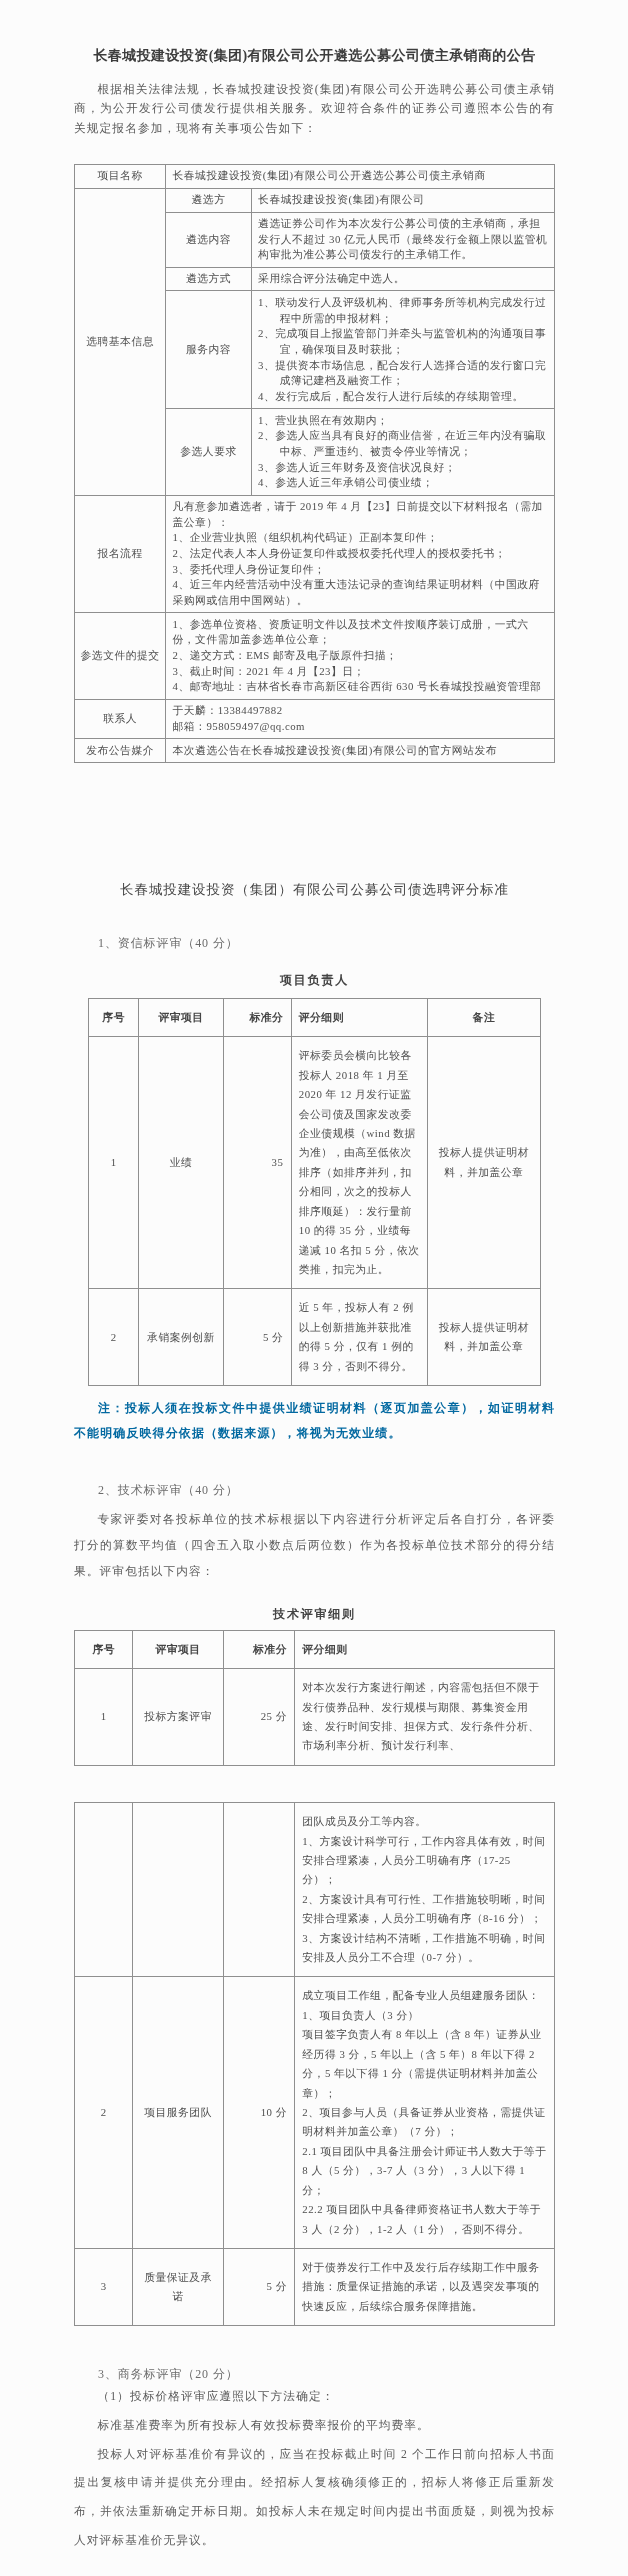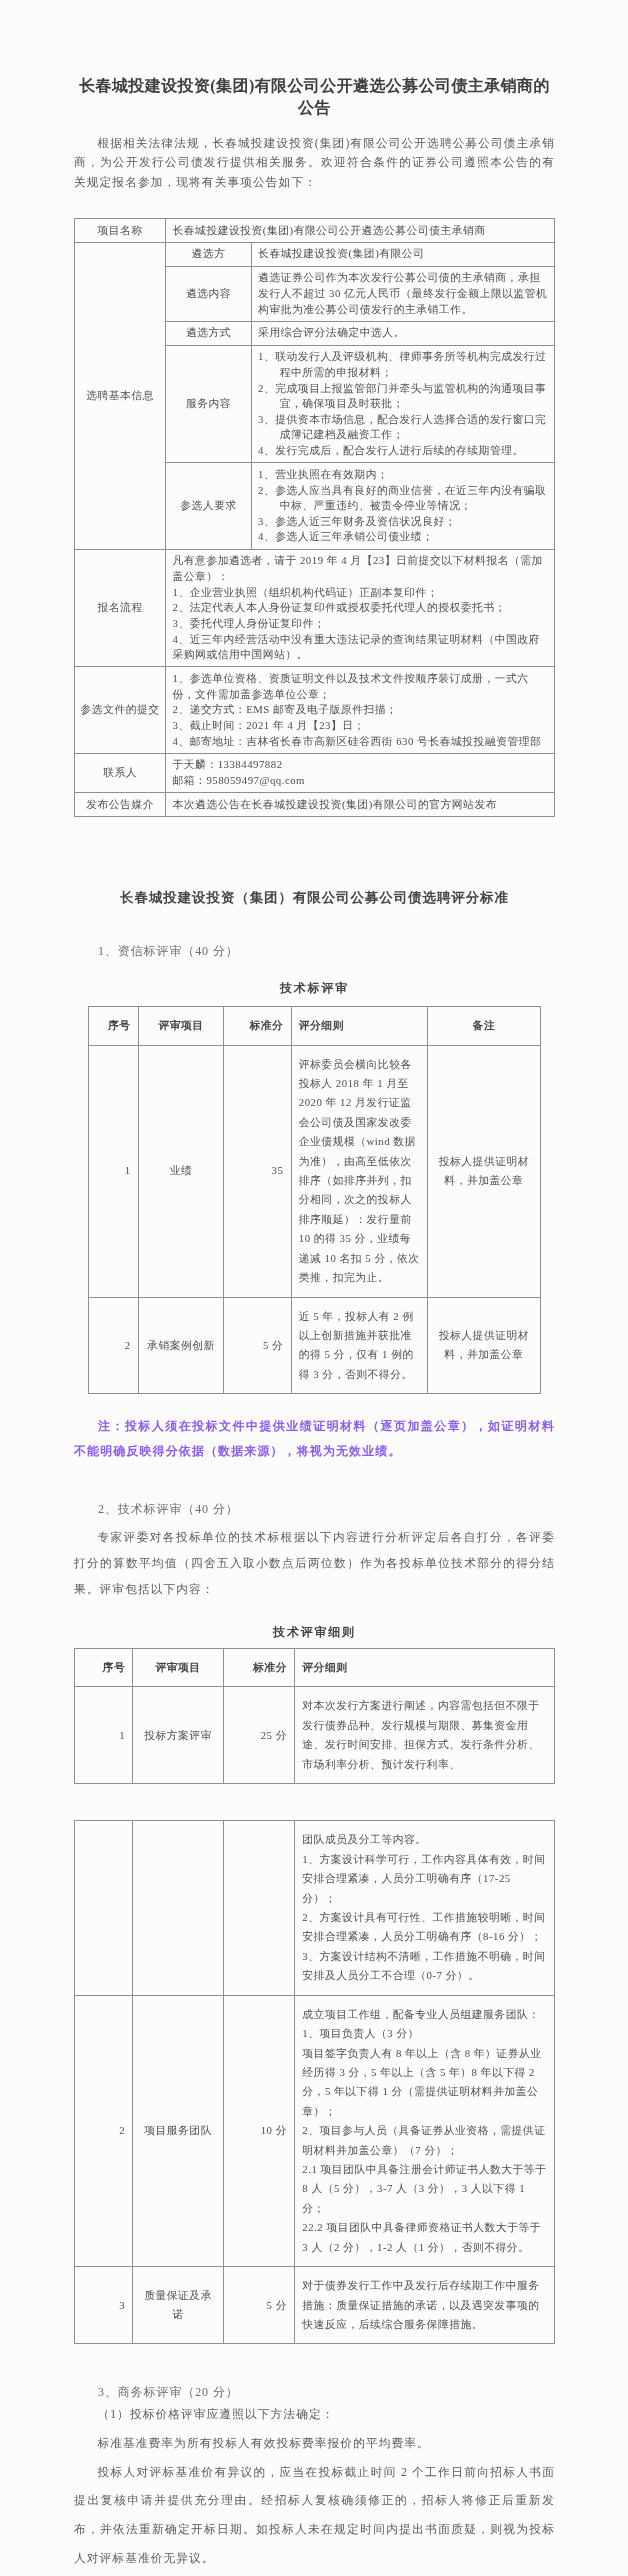--- a/index.html
+++ b/index.html
@@ -6,23 +6,23 @@
   body{
     width:629px;
     min-height:2576px;
     background:#fcfcfc;
     color:#4a4a4a;
     font-family:"Liberation Serif","DejaVu Serif",serif;
     -webkit-font-smoothing:antialiased;
   }
   .page{padding:0 74px;}
   .doc-title{
-    padding-top:75px;
-    text-align:center;
-    font-size:16px;
+    padding-top:46px;
+    text-align:center;
+    font-size:14px;
     font-weight:bold;
     color:#3d3d3d;
     letter-spacing:0.4px;
     line-height:1.4;
   }
   .intro{
     margin-top:14.4px;
     font-size:11.7px;
     line-height:1.65;
     letter-spacing:1.1px;
@@ -53,24 +53,24 @@
     padding:3.6px 3.6px;
   }
   .info-tbl .lbl2{
     text-align:center;
     width:72px;
   }
   .cell-hang div{padding-left:2em;text-indent:-2em;}
   .tac{text-align:center;}
   
   .score-title{
-    margin-top:72px;
+    margin-top:118px;
     text-align:center;
     font-size:13.5px;
-    font-weight:bold;
+    font-weight:normal;
     color:#454545;
     letter-spacing:0.9px;
   }
   .sec-head{
     margin-top:36px;
     font-size:12px;
     color:#6b6b6b;
     letter-spacing:0.9px;
     text-indent:2em;
   }
@@ -90,30 +90,30 @@
     color:#4e4e4e;
     letter-spacing:0.5px;
   }
   table.rule td,table.rule th{
     border:0.9px solid #8f8f8f;
     padding:9px 7.2px;
     line-height:1.8;
     vertical-align:middle;
   }
   table.rule th{font-weight:bold;text-align:center;color:#454545;}
-  table.rule .c-no{width:34px;text-align:right;}
+  table.rule .c-no{width:34px;text-align:center;}
   table.rule .c-item{width:70px;text-align:center;}
   table.rule .c-score{width:52px;text-align:right;}
   table.rule .c-note{width:97px;text-align:center;}
   table.rule .c-detail{text-align:left;}
   .note-bold{
-    margin-top:20px;
+    margin-top:10px;
     font-size:12px;
     font-weight:bold;
-    color:#8b5cf6;
+    color:#0369a1;
     line-height:2.1;
     letter-spacing:1.1px;
     text-indent:2em;
     text-align:justify;
   }
   .para{
     margin-top:7.2px;
     font-size:11.7px;
     color:#5a5a5a;
     line-height:2.25;
@@ -212,21 +212,21 @@
       <td class="lbl">发布公告媒介</td>
       <td colspan="2">本次遴选公告在长春城投建设投资(集团)有限公司的官方网站发布</td>
     </tr>
   </tbody>
     </table>
 
   <div class="score-title">长春城投建设投资（集团）有限公司公募公司债选聘评分标准</div>
 
   <div class="sec-head">1、资信标评审（40 分）</div>
 
-  <div class="tbl-title">技术标评审</div>
+  <div class="tbl-title">项目负责人</div>
 
   <table class="rule">
     <tbody>
         <tr>
       <th class="c-no">序号</th>
       <th class="c-item">评审项目</th>
       <th class="c-score">标准分</th>
       <th class="c-detail tac">评分细则</th>
       <th class="c-note">备注</th>
     </tr>

